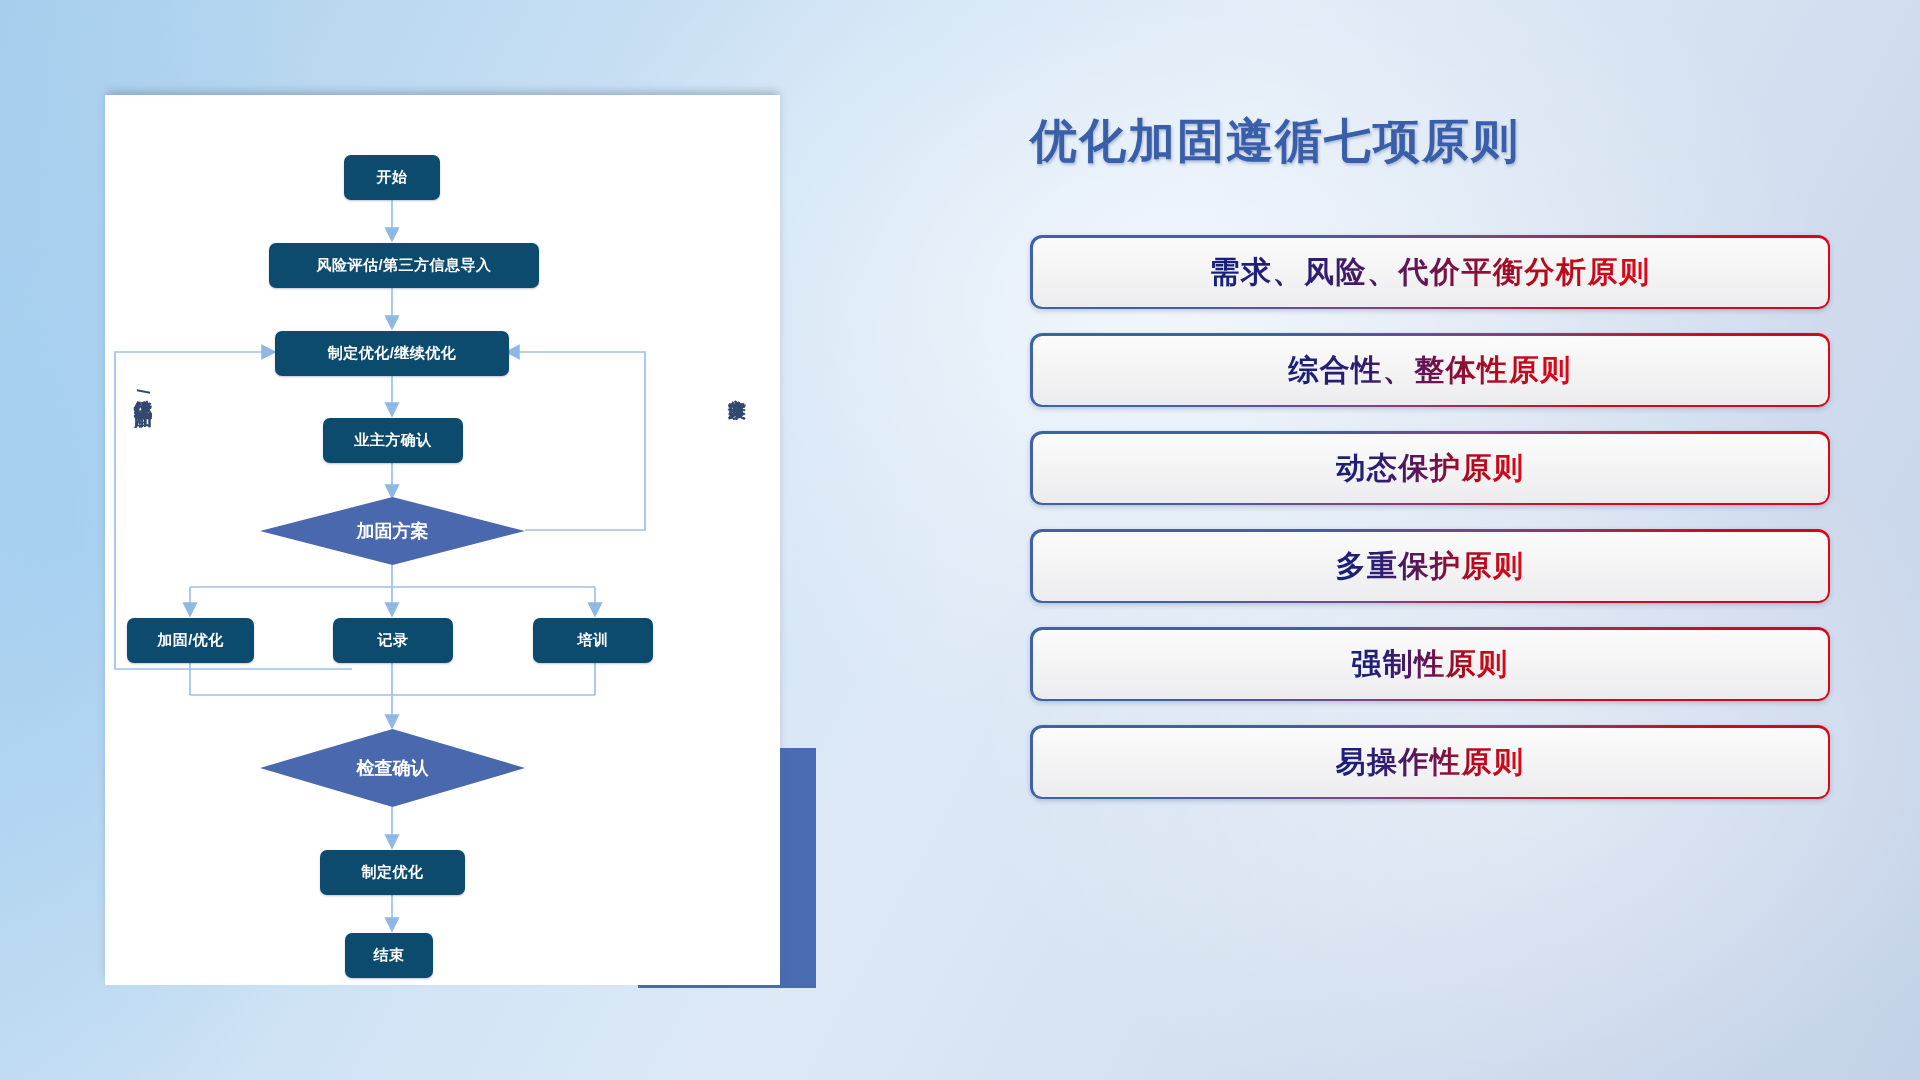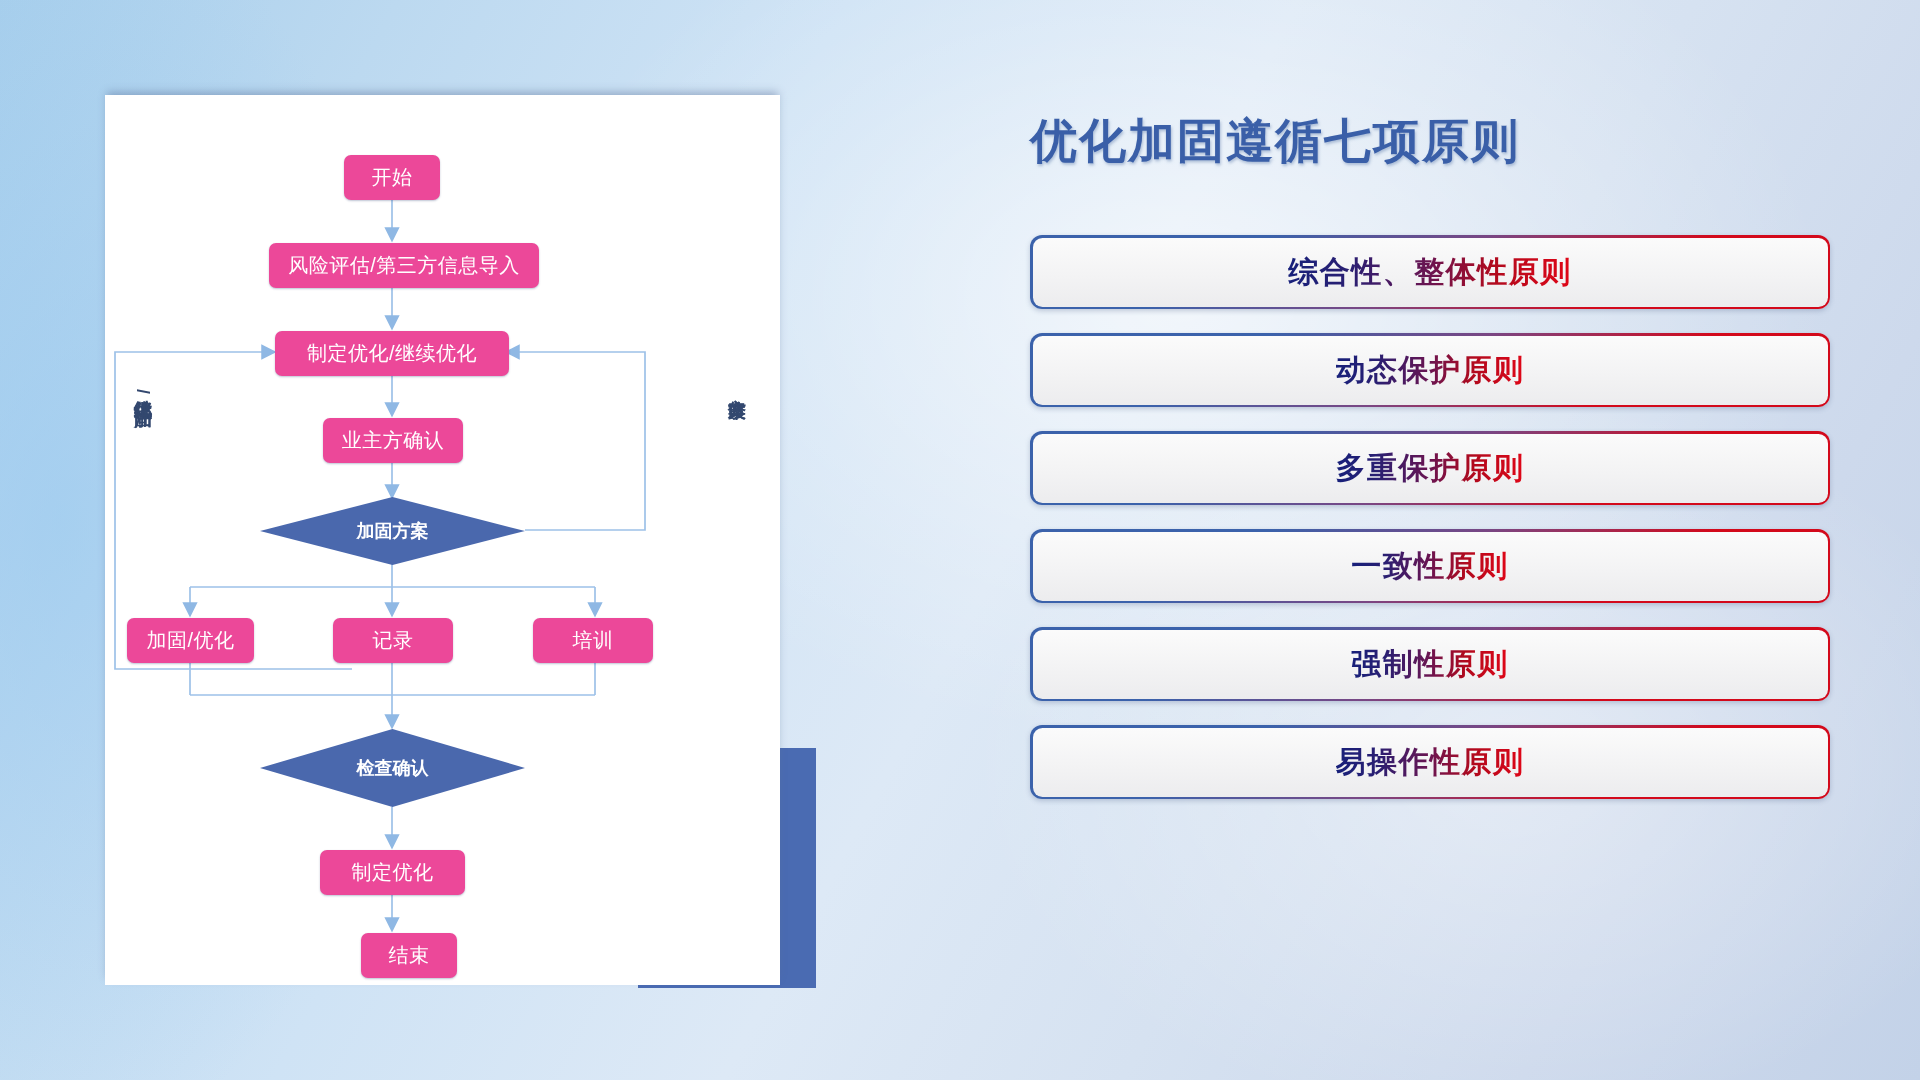--- a/index.html
+++ b/index.html
@@ -36,28 +36,28 @@
     background: #ffffff;
     box-shadow: 0 -5px 8px -2px rgba(90,110,150,0.45);
   }
 
   
   #flow-inner { position: absolute; left: 0; top: 0; width: 675px; height: 890px; }
   #flow-svg { position: absolute; left: 0; top: 0; width: 675px; height: 890px; }
 
   .node {
     position: absolute;
-    background: #ec4899;
+    background: #0c4a6e;
     color: #ffffff;
     border-radius: 7px;
     display: flex;
     align-items: center;
     justify-content: center;
-    font-size: 20px;
-    font-weight: normal;
+    font-size: 15px;
+    font-weight: bold;
     letter-spacing: 0.5px;
     white-space: nowrap;
     box-shadow: 0 1px 2px rgba(40,60,110,0.30);
   }
   .diamond-wrap {
     position: absolute;
     display: flex;
     align-items: center;
     justify-content: center;
   }
@@ -199,54 +199,54 @@
 
       <div class="node" style="left:428px; top:523px; width:120px; height:45px;">培训</div>
 
       <div class="diamond-wrap" style="left:155px; top:634px; width:265px; height:78px;">
         <div class="diamond-shape"></div>
         <span class="diamond-label">检查确认</span>
       </div>
 
       <div class="node" style="left:215px; top:755px; width:145px; height:45px;">制定优化</div>
 
-      <div class="node" style="left:256px; top:838px; width:96px; height:45px;">结束</div>
+      <div class="node" style="left:240px; top:838px; width:88px; height:45px;">结束</div>
 
       <div class="vlabel slash" style="left:28px; top:290px;">继续优化/加固</div>
 
       <div class="vlabel" style="left:622px; top:290px;">方案修改</div>
 
     </div>
   </div>
 
   <div id="right-title">优化加固遵循七项原则</div>
 
   <div id="cards">
     <div class="pcard">
       <div class="pcard-inner">
+        <span class="pcard-text">需求、风险、代价平衡分析原则</span>
+      </div>
+    </div>
+    <div class="pcard">
+      <div class="pcard-inner">
         <span class="pcard-text">综合性、整体性原则</span>
       </div>
     </div>
     <div class="pcard">
       <div class="pcard-inner">
         <span class="pcard-text">动态保护原则</span>
       </div>
     </div>
     <div class="pcard">
       <div class="pcard-inner">
         <span class="pcard-text">多重保护原则</span>
       </div>
     </div>
     <div class="pcard">
       <div class="pcard-inner">
-        <span class="pcard-text">一致性原则</span>
-      </div>
-    </div>
-    <div class="pcard">
-      <div class="pcard-inner">
         <span class="pcard-text">强制性原则</span>
       </div>
     </div>
     <div class="pcard">
       <div class="pcard-inner">
         <span class="pcard-text">易操作性原则</span>
       </div>
     </div>
   </div>
 

